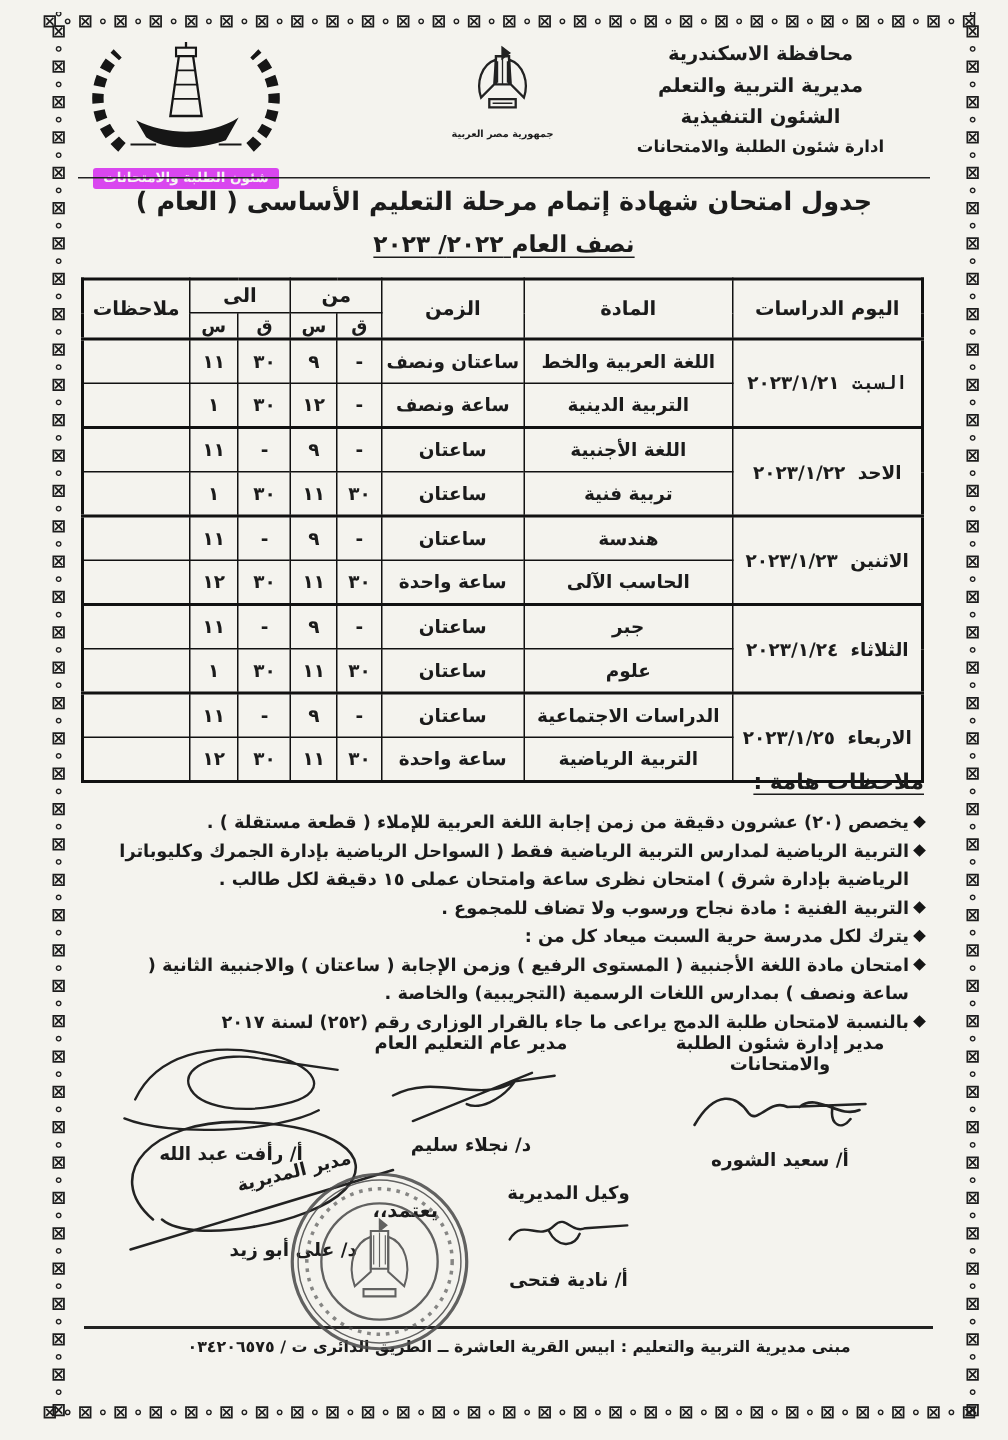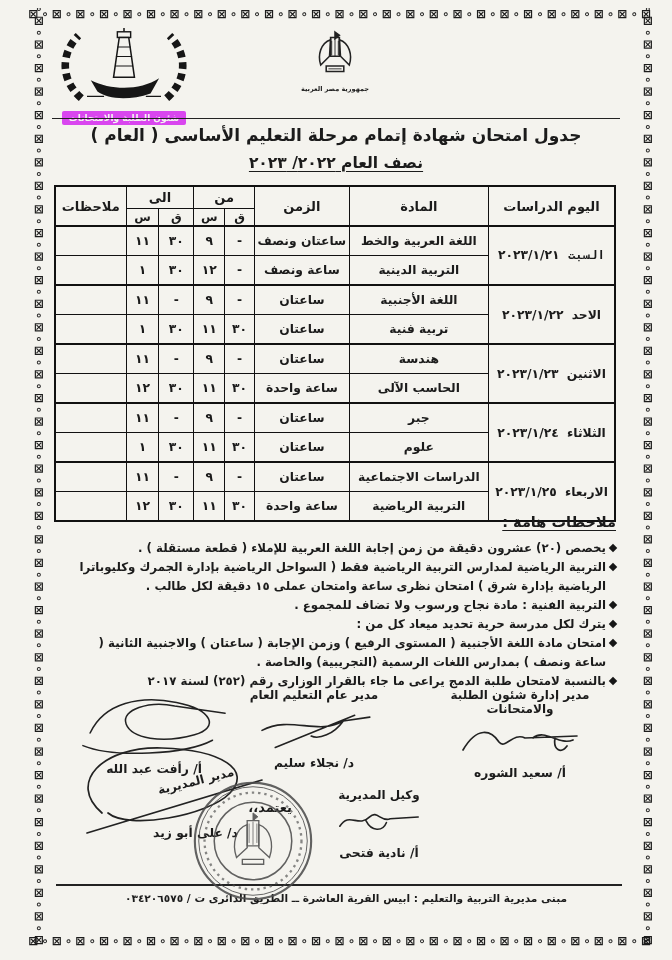--- a/index.html
+++ b/index.html
@@ -80,20 +80,26 @@
 
 <div class="page">
 
   <div class="chain chain-top">⊠∘⊠∘⊠∘⊠∘⊠∘⊠∘⊠∘⊠∘⊠∘⊠∘⊠∘⊠∘⊠∘⊠∘⊠∘⊠∘⊠∘⊠∘⊠∘⊠∘⊠∘⊠∘⊠∘⊠∘⊠∘⊠∘⊠∘⊠∘⊠∘⊠∘⊠∘⊠∘⊠∘⊠∘⊠∘⊠∘⊠∘⊠∘⊠∘⊠∘⊠∘⊠∘⊠∘⊠∘⊠∘⊠∘⊠∘⊠∘⊠∘⊠∘⊠∘⊠∘⊠∘⊠∘⊠∘⊠∘⊠∘⊠∘⊠∘⊠∘⊠∘⊠∘⊠∘⊠∘⊠∘⊠∘⊠∘⊠∘⊠∘⊠∘⊠∘⊠∘⊠∘⊠∘⊠∘⊠∘⊠∘⊠∘⊠∘⊠∘⊠∘⊠∘⊠∘⊠∘⊠∘⊠∘⊠∘⊠∘⊠∘⊠∘</div>
   <div class="chain chain-bottom">⊠∘⊠∘⊠∘⊠∘⊠∘⊠∘⊠∘⊠∘⊠∘⊠∘⊠∘⊠∘⊠∘⊠∘⊠∘⊠∘⊠∘⊠∘⊠∘⊠∘⊠∘⊠∘⊠∘⊠∘⊠∘⊠∘⊠∘⊠∘⊠∘⊠∘⊠∘⊠∘⊠∘⊠∘⊠∘⊠∘⊠∘⊠∘⊠∘⊠∘⊠∘⊠∘⊠∘⊠∘⊠∘⊠∘⊠∘⊠∘⊠∘⊠∘⊠∘⊠∘⊠∘⊠∘⊠∘⊠∘⊠∘⊠∘⊠∘⊠∘⊠∘⊠∘⊠∘⊠∘⊠∘⊠∘⊠∘⊠∘⊠∘⊠∘⊠∘⊠∘⊠∘⊠∘⊠∘⊠∘⊠∘⊠∘⊠∘⊠∘⊠∘⊠∘⊠∘⊠∘⊠∘⊠∘⊠∘⊠∘⊠∘⊠∘</div>
   <div class="chain chain-left">⊠∘⊠∘⊠∘⊠∘⊠∘⊠∘⊠∘⊠∘⊠∘⊠∘⊠∘⊠∘⊠∘⊠∘⊠∘⊠∘⊠∘⊠∘⊠∘⊠∘⊠∘⊠∘⊠∘⊠∘⊠∘⊠∘⊠∘⊠∘⊠∘⊠∘⊠∘⊠∘⊠∘⊠∘⊠∘⊠∘⊠∘⊠∘⊠∘⊠∘⊠∘⊠∘⊠∘⊠∘⊠∘⊠∘⊠∘⊠∘⊠∘⊠∘⊠∘⊠∘⊠∘⊠∘⊠∘⊠∘⊠∘⊠∘⊠∘⊠∘⊠∘⊠∘⊠∘⊠∘⊠∘⊠∘⊠∘⊠∘⊠∘⊠∘⊠∘⊠∘⊠∘⊠∘⊠∘⊠∘⊠∘⊠∘⊠∘⊠∘⊠∘⊠∘⊠∘⊠∘⊠∘⊠∘⊠∘⊠∘⊠∘⊠∘</div>
   <div class="chain chain-right">⊠∘⊠∘⊠∘⊠∘⊠∘⊠∘⊠∘⊠∘⊠∘⊠∘⊠∘⊠∘⊠∘⊠∘⊠∘⊠∘⊠∘⊠∘⊠∘⊠∘⊠∘⊠∘⊠∘⊠∘⊠∘⊠∘⊠∘⊠∘⊠∘⊠∘⊠∘⊠∘⊠∘⊠∘⊠∘⊠∘⊠∘⊠∘⊠∘⊠∘⊠∘⊠∘⊠∘⊠∘⊠∘⊠∘⊠∘⊠∘⊠∘⊠∘⊠∘⊠∘⊠∘⊠∘⊠∘⊠∘⊠∘⊠∘⊠∘⊠∘⊠∘⊠∘⊠∘⊠∘⊠∘⊠∘⊠∘⊠∘⊠∘⊠∘⊠∘⊠∘⊠∘⊠∘⊠∘⊠∘⊠∘⊠∘⊠∘⊠∘⊠∘⊠∘⊠∘⊠∘⊠∘⊠∘⊠∘⊠∘⊠∘⊠∘</div>
 
   <div class="header">
 
+    <div class="hdr-right">
+      <div>محافظة الاسكندرية</div>
+      <div>مديرية التربية والتعلم</div>
+      <div>الشئون التنفيذية</div>
+      <div class="l4">ادارة شئون الطلبة والامتحانات</div>
+    </div>
 
     <div class="emblem">
       <svg width="44" height="52" viewBox="0 0 40 46">
         <g stroke="#222" stroke-width="1.4" fill="none">
           <path d="M20,3 l4,3 -4,3 z" fill="#222"></path>
           <path d="M16,8 h8 v17 h-8 z"></path>
           <path d="M17,11 v13 M20,9 v16 M23,11 v13" stroke-width="0.8"></path>
           <path d="M16,10 C7,13 4,24 7,33 L15,25 Z"></path>
           <path d="M24,10 C33,13 36,24 33,33 L25,25 Z"></path>
           <path d="M12,34 h16 v5 h-16 z"></path>
@@ -288,21 +294,21 @@
     <div class="note-item">
       <span class="note-bullet"></span>
       <span>التربية الرياضية لمدارس التربية الرياضية فقط ( السواحل الرياضية بإدارة الجمرك وكليوباترا الرياضية بإدارة شرق ) امتحان نظرى ساعة وامتحان عملى ١٥ دقيقة لكل طالب .</span>
     </div>
     <div class="note-item">
       <span class="note-bullet"></span>
       <span>التربية الفنية : مادة نجاح ورسوب ولا تضاف للمجموع .</span>
     </div>
     <div class="note-item">
       <span class="note-bullet"></span>
-      <span>يترك لكل مدرسة حرية تحديد ميعاد كل من :</span>
+      <span>يترك لكل مدرسة حرية السبت ميعاد كل من :</span>
     </div>
     <div class="note-item">
       <span class="note-bullet"></span>
       <span>امتحان مادة اللغة الأجنبية ( المستوى الرفيع ) وزمن الإجابة ( ساعتان ) والاجنبية الثانية ( ساعة ونصف ) بمدارس اللغات الرسمية (التجريبية) والخاصة .</span>
     </div>
     <div class="note-item">
       <span class="note-bullet"></span>
       <span>بالنسبة لامتحان طلبة الدمج يراعى ما جاء بالقرار الوزارى رقم (٢٥٢) لسنة ٢٠١٧</span>
     </div>
   </div>

